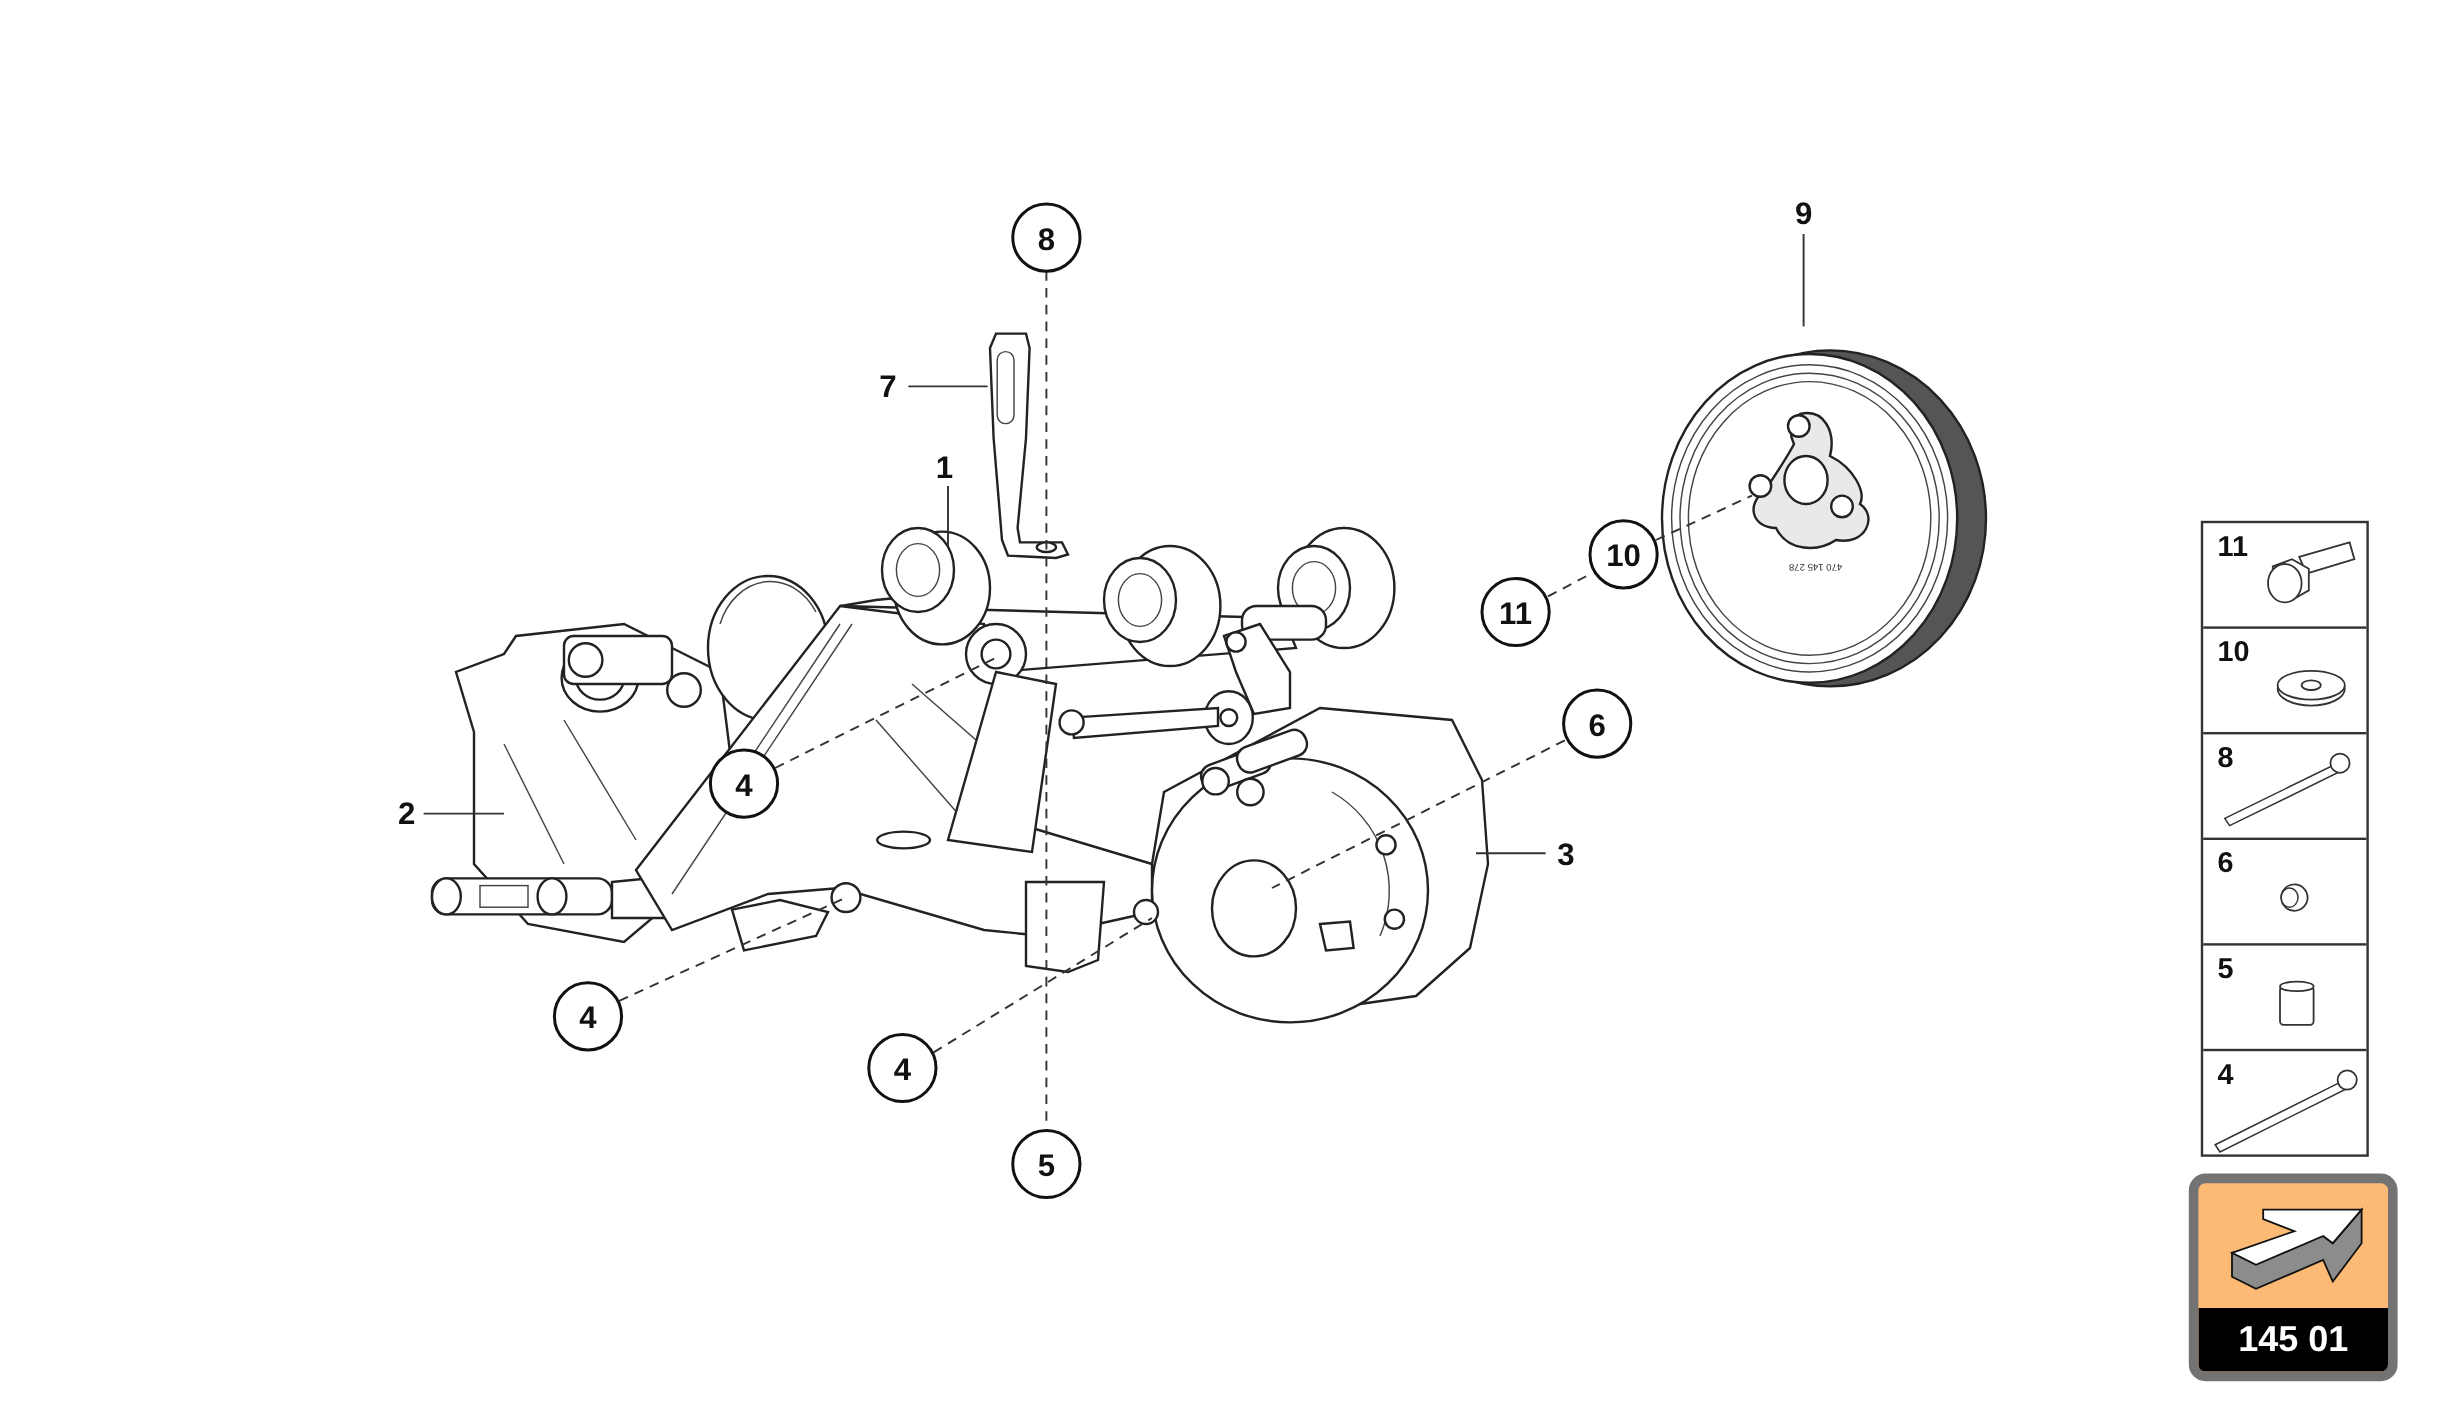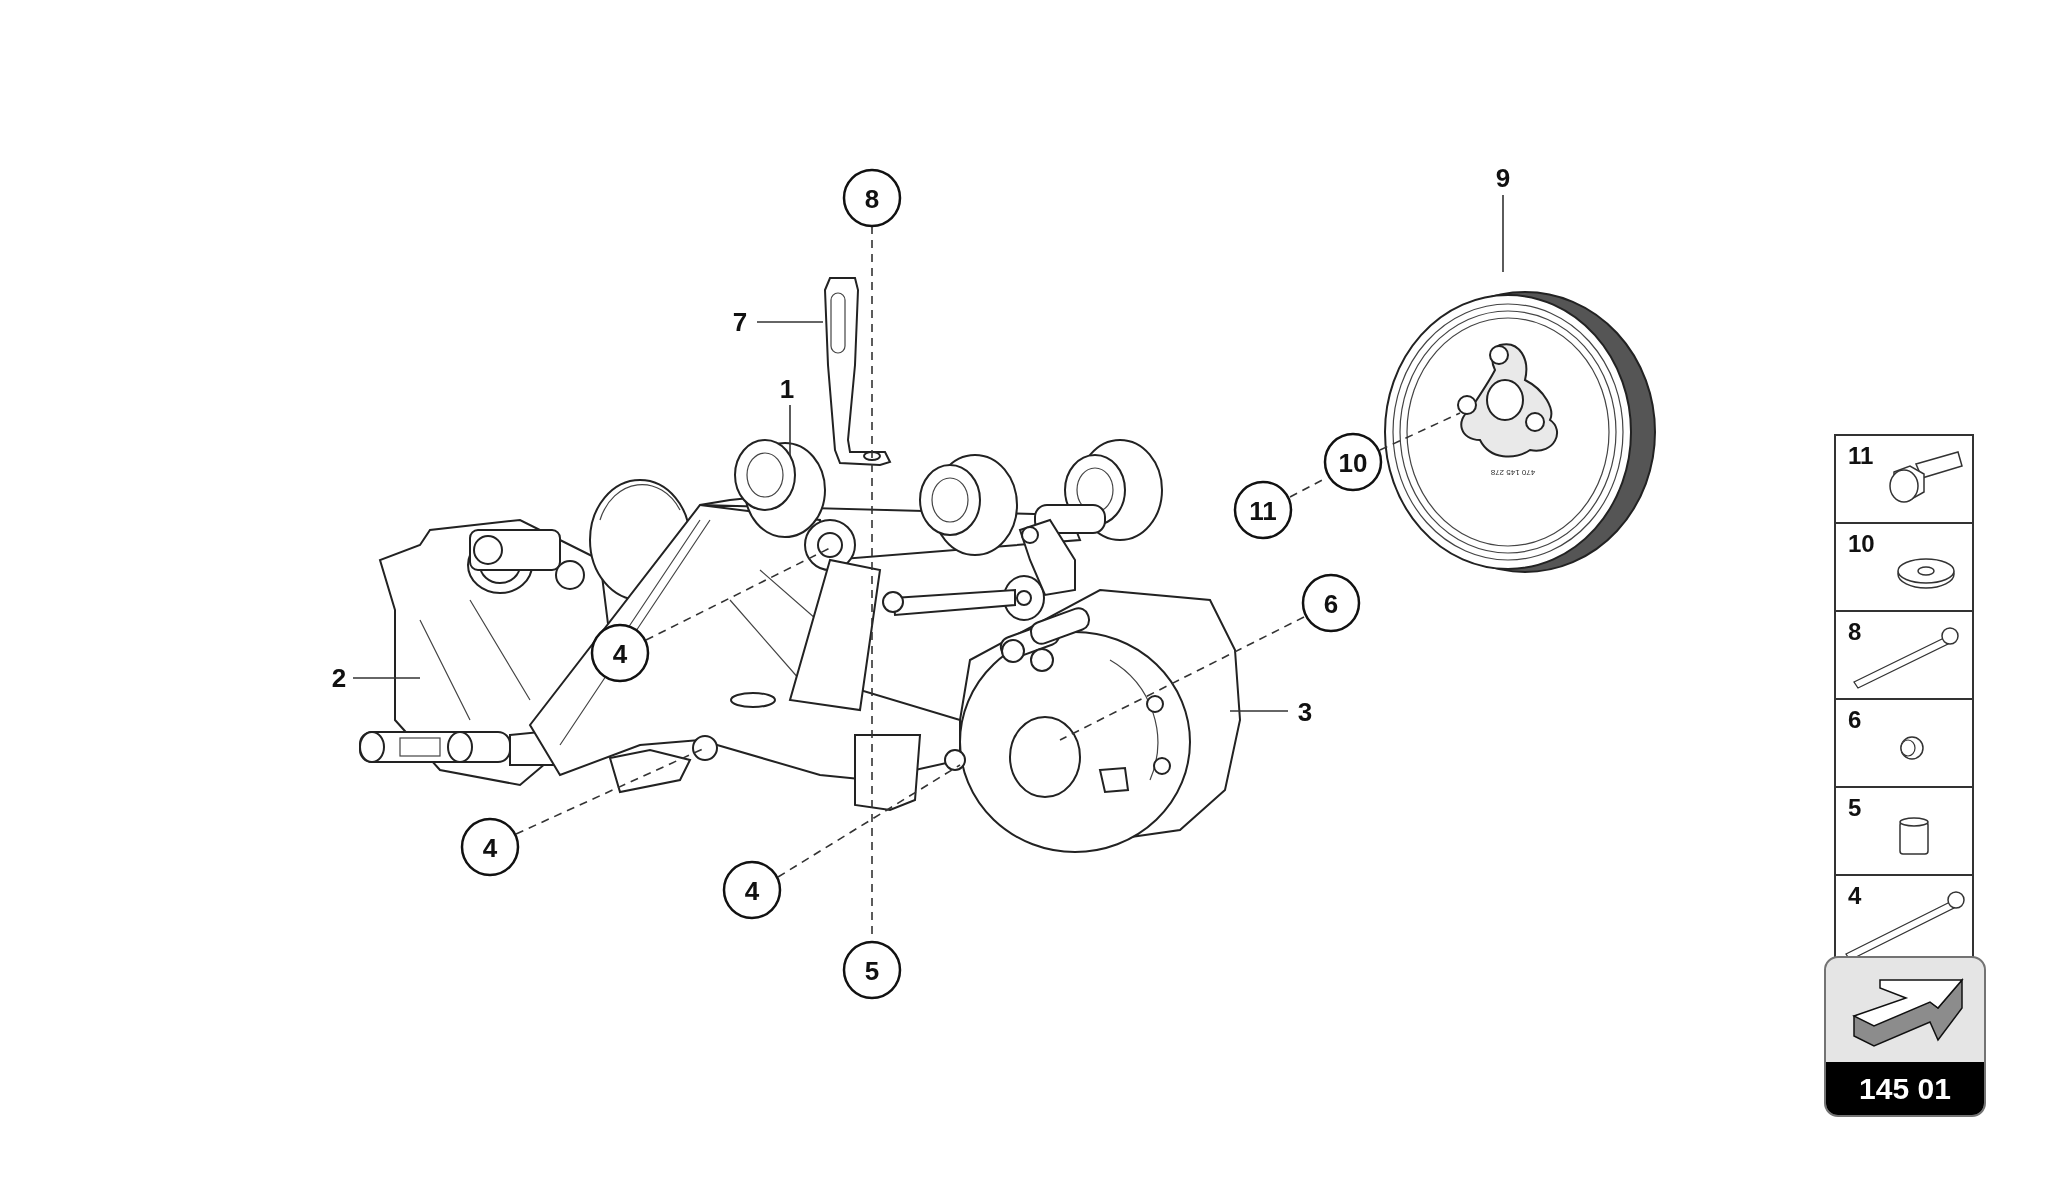--- a/index.html
+++ b/index.html
@@ -15,21 +15,21 @@
   .part-grey { fill:#e9e9e9; stroke:#222; stroke-width:2; }
 
   
   .legend { position:absolute; left:1834px; top:434px; width:136px; border:2px solid #333; background:#fff; }
   .legend-row { position:relative; border-bottom:2px solid #333; height:86px; }
   .legend-row:last-child { border-bottom:none; }
   .legend-num { position:absolute; left:12px; top:6px; font-weight:bold; font-size:24px; color:#111; }
   .legend-row svg { position:absolute; left:0; top:0; }
 
   
-  .nav-box { position:absolute; left:1824px; top:956px; width:158px; height:157px; border:2px solid #737373; border-radius:14px; background:#e5e5e5; overflow:hidden; cursor:pointer; }
+  .nav-box { position:absolute; left:1824px; top:978px; width:158px; height:157px; border:8px solid #737373; border-radius:14px; background:#fdba74; overflow:hidden; cursor:pointer; }
   .nav-arrow { position:absolute; left:0; top:0; width:158px; height:104px; }
   .nav-code { position:absolute; left:0; bottom:0; width:100%; height:53px; background:#000; color:#fff; font-weight:bold; font-size:30px; text-align:center; line-height:53px; }
 </style>
 </head>
 <body>
 
 <svg id="diagram" viewBox="0 0 2048 1177" xmlns="http://www.w3.org/2000/svg">
 
   <g>
 

